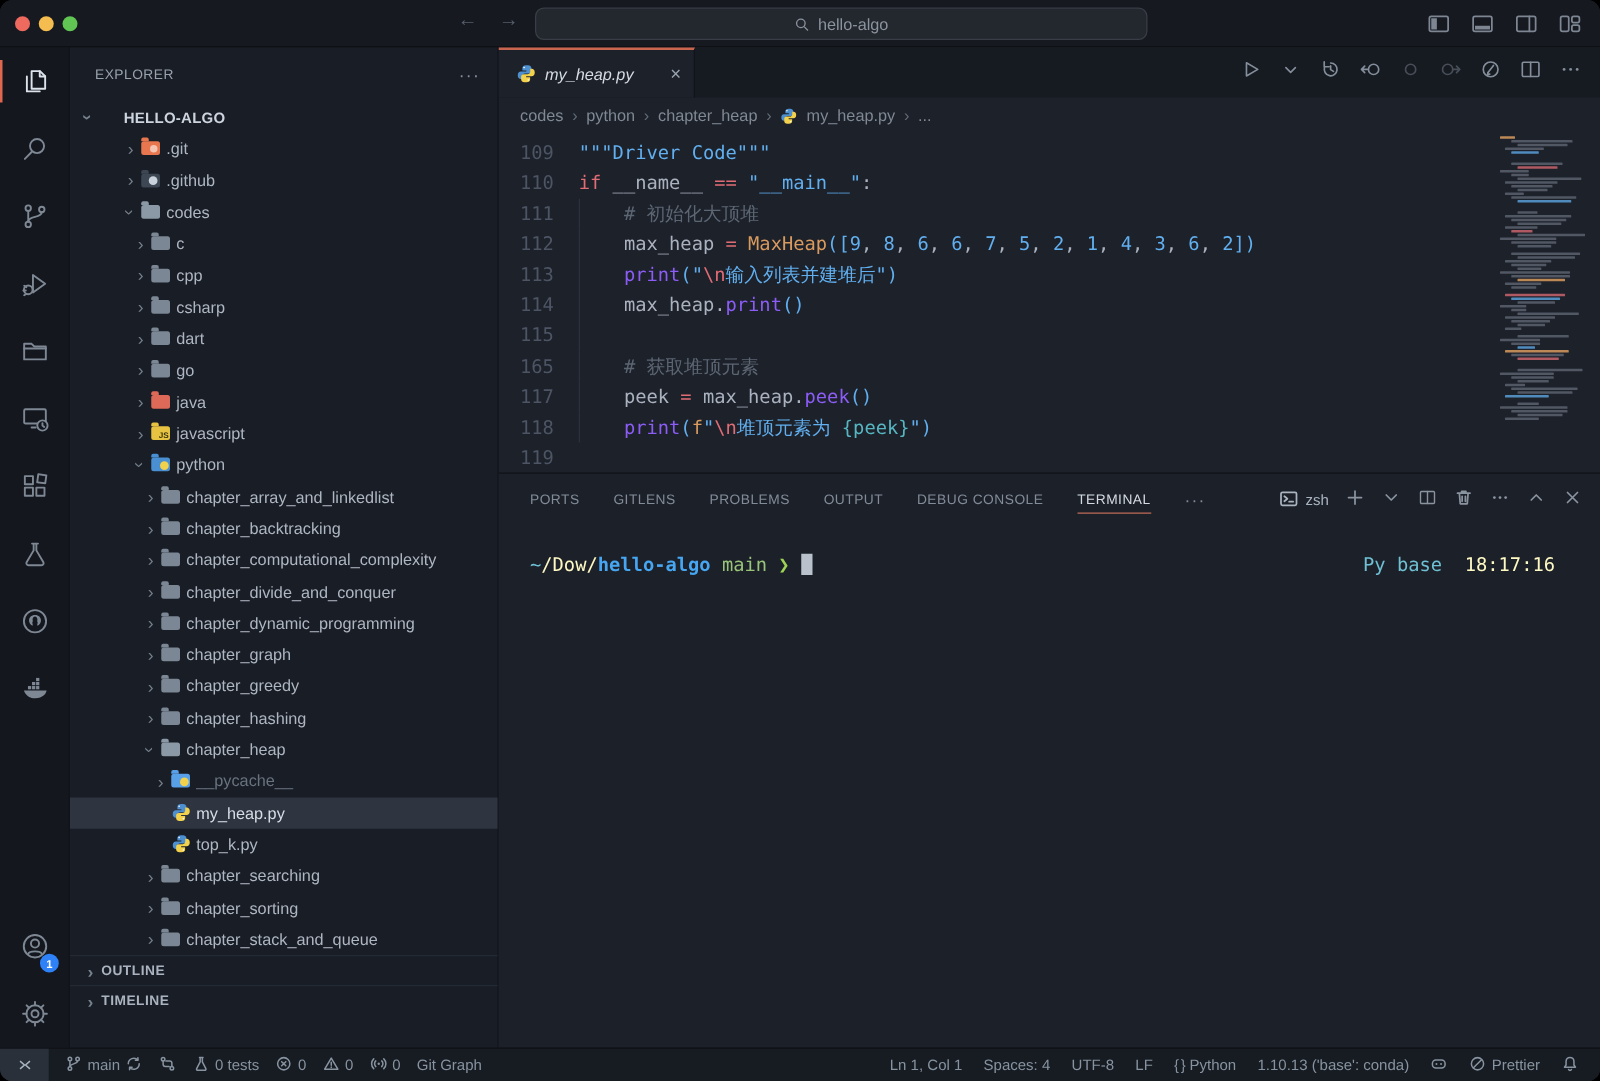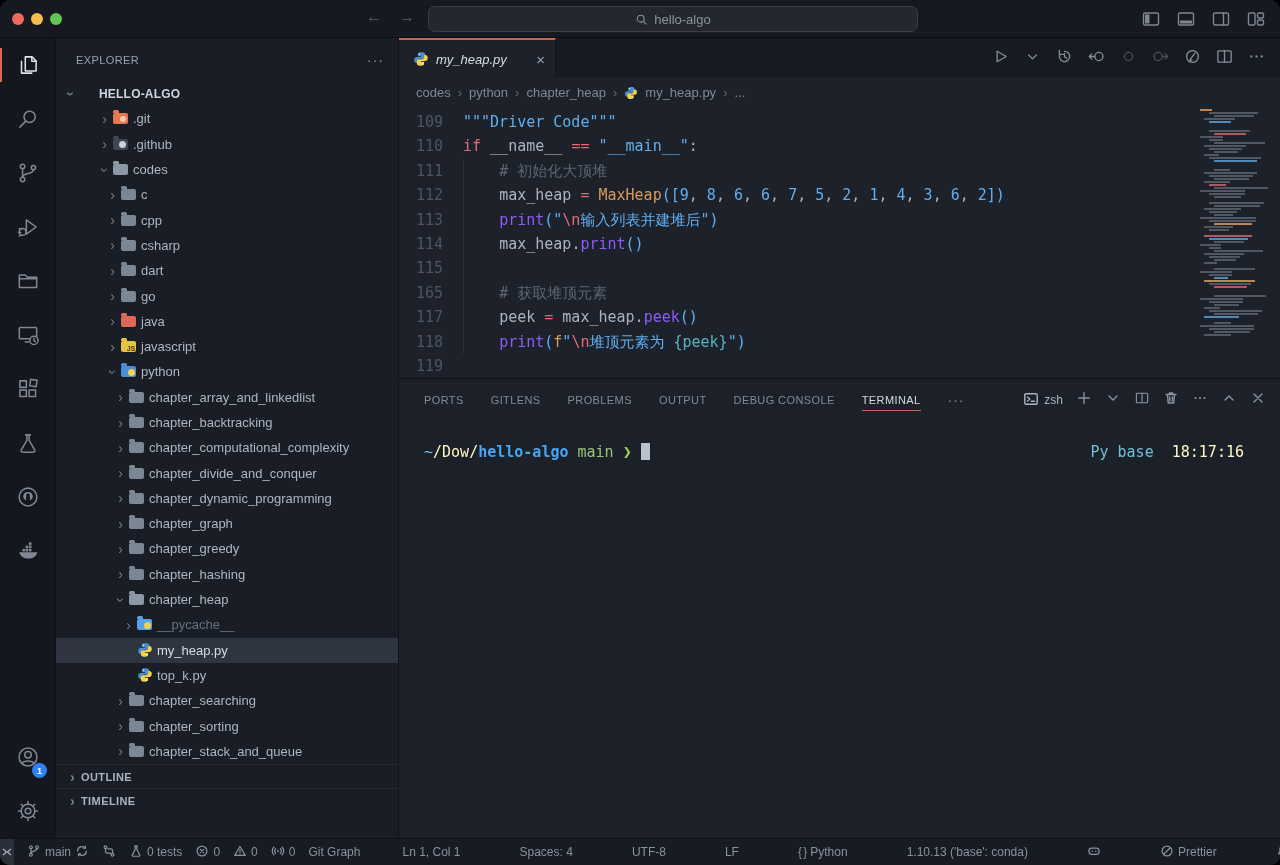--- a/index.html
+++ b/index.html
@@ -105,21 +105,21 @@
   .cursor { display:inline-block; width:9px; height:17px; background:#b9c2cc; vertical-align:-3px; margin-left:9px; }
   .term-right { position:absolute; right:36px; top:22px; }
 
   
   .statusbar { position:absolute; left:0; right:0; bottom:0; height:27px; background:#171b22; border-top:1px solid #0f1116; display:flex; align-items:center; font-size:12px; color:#8793a0; }
   .remote { width:39px; height:100%; background:#2a3039; display:flex; align-items:center; justify-content:center; color:#a6b2bf; }
   .remote svg{ width:14px; height:14px; }
   .sb-item { display:flex; align-items:center; gap:4px; margin-left:13px; white-space:nowrap; }
   .sb-item svg { width:14px; height:14px; }
   .sb-right { margin-left:auto; display:flex; align-items:center; }
-  .sb-right .sb-item { margin-left:0; margin-right:17px;padding-left:42px; }
+  .sb-right .sb-item { margin-left:0; margin-right:17px; }
   .braces-txt { font-size:12px; letter-spacing:-1px; }
 </style>
 </head>
 <body>
 
 <div class="window">
 
   <div class="titlebar">
     <div class="tl close"></div>
     <div class="tl min"></div>

